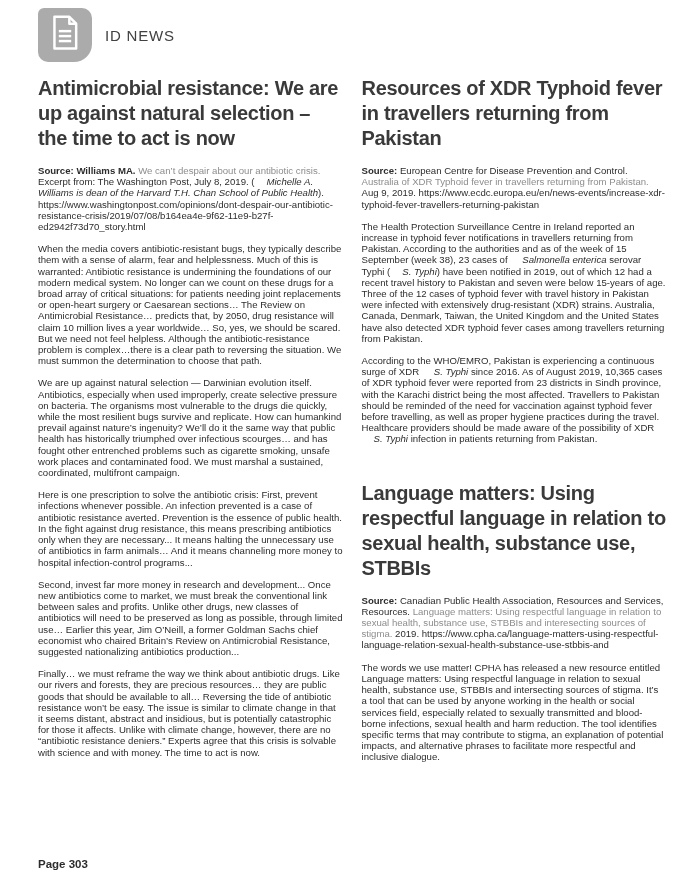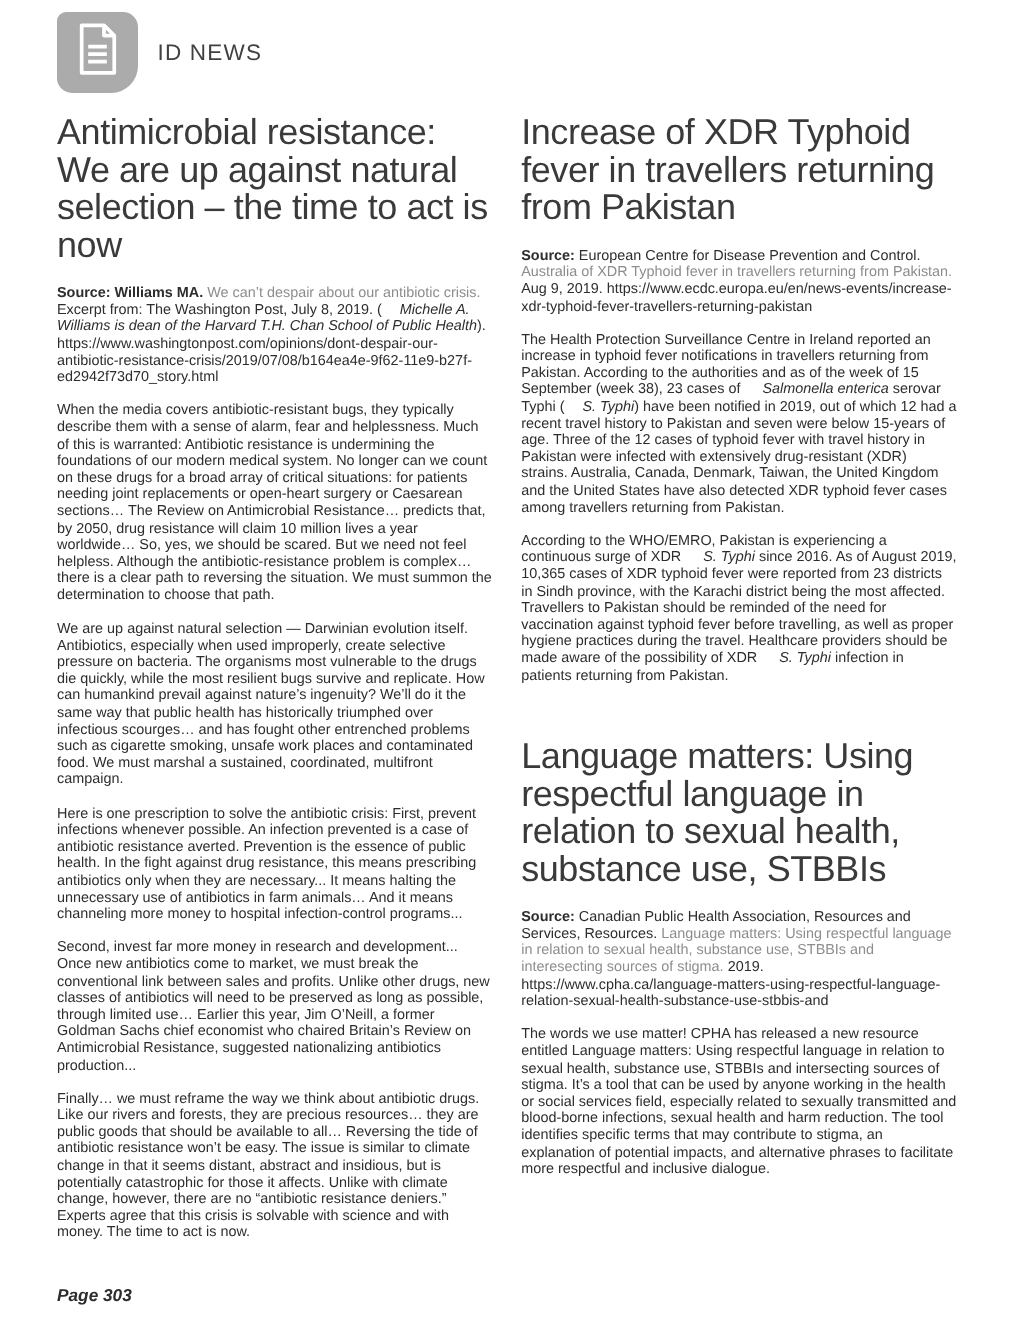--- a/index.html
+++ b/index.html
@@ -5,37 +5,37 @@
   * { margin: 0; padding: 0; box-sizing: border-box; }
   html, body { width: 688px; height: 890px; }
   body {
     background: #ffffff;
     font-family: "Liberation Sans", sans-serif;
     color: var(--text, #2d2d2d);
     overflow: hidden;
   }
   .page {
     width: 688px; height: 890px;
-    padding: 8px 50px 0 38px;
+    padding: 8px 22px 0 38px;
     display: flex; flex-direction: column;
   }
   .header { display: flex; align-items: center; gap: 13px; margin-bottom: 10px; }
   .icon-tile {
     width: 54px; height: 54px;
     background: var(--icon-tile, #ababab);
     border-radius: 6px 10px 18px 10px;
     display: flex; align-items: center; justify-content: center;
     flex: 0 0 auto;
   }
   .header-label {
     font-size: 15px; letter-spacing: 0.8px; color: #414141; font-weight: 400;
   }
   .columns { display: grid; grid-template-columns: 1fr 1fr; column-gap: 19px; flex: 1 1 auto; }
   h1.title {
-    font-size: 24px; line-height: 25px; font-weight: 400;
+    font-size: 20px; line-height: 25px; font-weight: 700;
     letter-spacing: -0.3px; color: #3a3a3a;
     margin: 4px 0 14px 0;
   }
   p.source {
     font-size: 9.6px; line-height: 11.2px;
     margin-bottom: 11px; overflow-wrap: anywhere;
     color: var(--text, #2d2d2d);
   }
   p.body {
     font-size: 9.6px; line-height: 11.2px;
@@ -43,21 +43,21 @@
     color: var(--text, #2d2d2d);
   }
   .seg-bold   { font-weight: 700; text-align: right; }
   .seg-gray   { color: var(--muted, #8d8d8d); }
   .seg-italic { font-style: italic; margin-left: 12px; }
   article.second { margin-top: 36px; }
   .footer {
     margin-top: auto;
     padding: 8px 0 20px 0;
     display: flex; align-items: baseline; gap: 28px;
-    font-size: 11.5px; font-weight: 700; color: #2d2d2d; font-style: italic;
+    font-size: 11.5px; font-weight: 700; color: #2d2d2d;
   }
 </style>
 </head>
 <body>
 
 <div class="page">
 
   <header class="header">
     <div class="icon-tile">
       <span>
@@ -82,21 +82,21 @@
         <p class="body"><span>When the media covers antibiotic-resistant bugs, they typically describe them with a sense of alarm, fear and helplessness. Much of this is warranted: Antibiotic resistance is undermining the foundations of our modern medical system. No longer can we count on these drugs for a broad array of critical situations: for patients needing joint replacements or open-heart surgery or Caesarean sections… The Review on Antimicrobial Resistance… predicts that, by 2050, drug resistance will claim 10 million lives a year worldwide… So, yes, we should be scared. But we need not feel helpless. Although the antibiotic-resistance problem is complex…there is a clear path to reversing the situation. We must summon the determination to choose that path.</span></p>
         <p class="body"><span>We are up against natural selection — Darwinian evolution itself. Antibiotics, especially when used improperly, create selective pressure on bacteria. The organisms most vulnerable to the drugs die quickly, while the most resilient bugs survive and replicate. How can humankind prevail against nature’s ingenuity? We’ll do it the same way that public health has historically triumphed over infectious scourges… and has fought other entrenched problems such as cigarette smoking, unsafe work places and contaminated food. We must marshal a sustained, coordinated, multifront campaign.</span></p>
         <p class="body"><span>Here is one prescription to solve the antibiotic crisis: First, prevent infections whenever possible. An infection prevented is a case of antibiotic resistance averted. Prevention is the essence of public health. In the fight against drug resistance, this means prescribing antibiotics only when they are necessary... It means halting the unnecessary use of antibiotics in farm animals… And it means channeling more money to hospital infection-control programs...</span></p>
         <p class="body"><span>Second, invest far more money in research and development... Once new antibiotics come to market, we must break the conventional link between sales and profits. Unlike other drugs, new classes of antibiotics will need to be preserved as long as possible, through limited use… Earlier this year, Jim O’Neill, a former Goldman Sachs chief economist who chaired Britain’s Review on Antimicrobial Resistance, suggested nationalizing antibiotics production...</span></p>
         <p class="body"><span>Finally… we must reframe the way we think about antibiotic drugs. Like our rivers and forests, they are precious resources… they are public goods that should be available to all… Reversing the tide of antibiotic resistance won’t be easy. The issue is similar to climate change in that it seems distant, abstract and insidious, but is potentially catastrophic for those it affects. Unlike with climate change, however, there are no “antibiotic resistance deniers.” Experts agree that this crisis is solvable with science and with money. The time to act is now.</span></p>
       </article>
     </section>
 
     <section class="col">
       <article>
-        <h1 class="title">Increase of XDR Typhoid fever in travellers returning from Pakistan</h1>
+        <h1 class="title">Resources of XDR Typhoid fever in travellers returning from Pakistan</h1>
         <p class="source"><span class="seg-bold">Source:</span><span> European Centre for Disease Prevention and Control.</span><span class="seg-gray"> Australia of XDR Typhoid fever in travellers returning from Pakistan.</span><span> Aug 9, 2019. https://www.ecdc.europa.eu/en/news-events/increase-xdr-typhoid-fever-travellers-returning-pakistan</span></p>
         <p class="body"><span>The Health Protection Surveillance Centre in Ireland reported an increase in typhoid fever notifications in travellers returning from Pakistan. According to the authorities and as of the week of 15 September (week 38), 23 cases of </span><span class="seg-italic">Salmonella enterica</span><span> serovar Typhi (</span><span class="seg-italic">S. Typhi</span><span>) have been notified in 2019, out of which 12 had a recent travel history to Pakistan and seven were below 15-years of age. Three of the 12 cases of typhoid fever with travel history in Pakistan were infected with extensively drug-resistant (XDR) strains. Australia, Canada, Denmark, Taiwan, the United Kingdom and the United States have also detected XDR typhoid fever cases among travellers returning from Pakistan.</span></p>
         <p class="body"><span>According to the WHO/EMRO, Pakistan is experiencing a continuous surge of XDR </span><span class="seg-italic">S. Typhi</span><span> since 2016. As of August 2019, 10,365 cases of XDR typhoid fever were reported from 23 districts in Sindh province, with the Karachi district being the most affected. Travellers to Pakistan should be reminded of the need for vaccination against typhoid fever before travelling, as well as proper hygiene practices during the travel. Healthcare providers should be made aware of the possibility of XDR </span><span class="seg-italic">S. Typhi</span><span> infection in patients returning from Pakistan.</span></p>
       </article>
 
       <article class="second">
         <h1 class="title">Language matters: Using respectful language in relation to sexual health, substance use, STBBIs</h1>
         <p class="source"><span class="seg-bold">Source:</span><span> Canadian Public Health Association, Resources and Services, Resources.</span><span class="seg-gray"> Language matters: Using respectful language in relation to sexual health, substance use, STBBIs and interesecting sources of stigma.</span><span> 2019. https://www.cpha.ca/language-matters-using-respectful-language-relation-sexual-health-substance-use-stbbis-and</span></p>
         <p class="body"><span>The words we use matter! CPHA has released a new resource entitled Language matters: Using respectful language in relation to sexual health, substance use, STBBIs and intersecting sources of stigma. It’s a tool that can be used by anyone working in the health or social services field, especially related to sexually transmitted and blood-borne infections, sexual health and harm reduction. The tool identifies specific terms that may contribute to stigma, an explanation of potential impacts, and alternative phrases to facilitate more respectful and inclusive dialogue.</span></p>
       </article>

